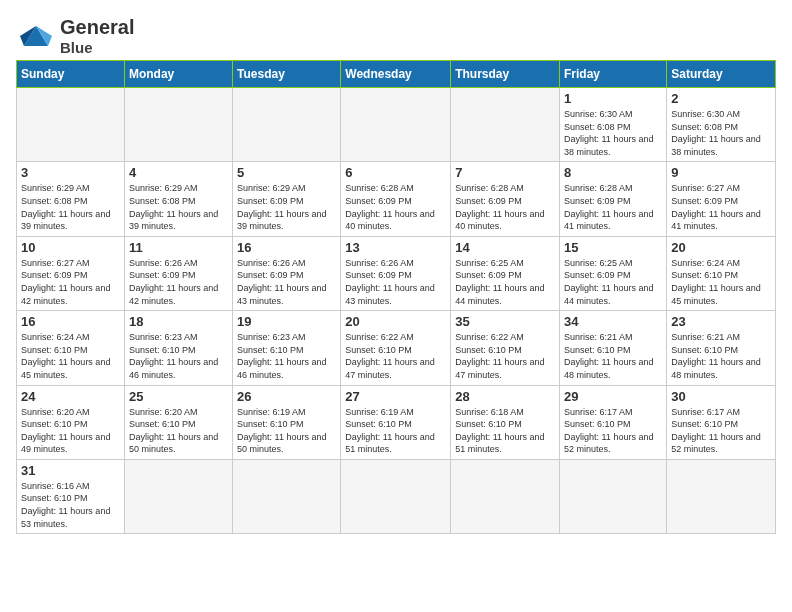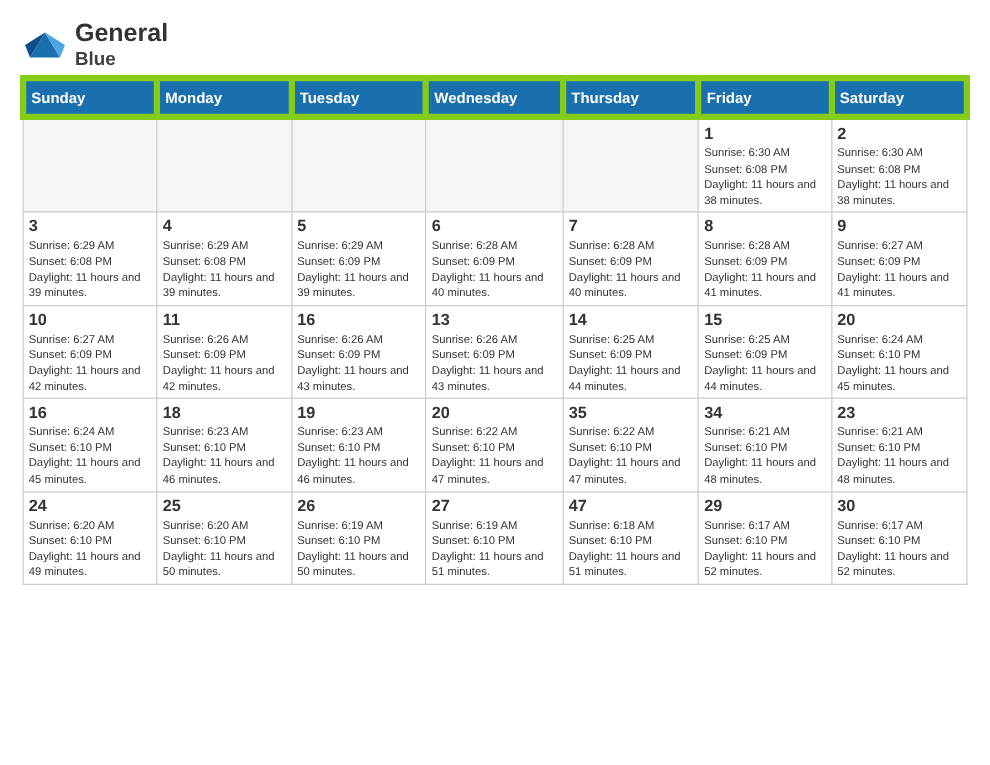--- a/index.html
+++ b/index.html
@@ -42,21 +42,21 @@
       border-collapse: collapse;
       border: 1px solid #ccc;
     }
     .calendar th {
       background: #1a6faf;
       color: #fff;
       font-size: 12px;
       font-weight: bold;
       padding: 6px 4px;
       text-align: left;
-      border: 5px solid #84cc16;
+      border: 1px solid #84cc16;
     }
     .calendar td {
       vertical-align: top;
       border: 1px solid #ccc;
       padding: 3px 4px;
       width: 113px;
       min-height: 80px;
       font-size: 9.5px;
       color: #333;
       background: #fff;
@@ -281,32 +281,46 @@
 Sunset: 6:10 PM
 Daylight: 11 hours and 50 minutes.</div>
         </td>
         <td>
           <span class="day-number">27</span>
           <div class="day-info">Sunrise: 6:19 AM
 Sunset: 6:10 PM
 Daylight: 11 hours and 51 minutes.</div>
         </td>
         <td>
-          <span class="day-number">47</span>
+          <span class="day-number">28</span>
           <div class="day-info">Sunrise: 6:18 AM
 Sunset: 6:10 PM
 Daylight: 11 hours and 51 minutes.</div>
         </td>
         <td>
           <span class="day-number">29</span>
           <div class="day-info">Sunrise: 6:17 AM
 Sunset: 6:10 PM
 Daylight: 11 hours and 52 minutes.</div>
         </td>
         <td>
           <span class="day-number">30</span>
           <div class="day-info">Sunrise: 6:17 AM
 Sunset: 6:10 PM
 Daylight: 11 hours and 52 minutes.</div>
         </td>
+      </tr>
+      <tr>
+        <td>
+          <span class="day-number">31</span>
+          <div class="day-info">Sunrise: 6:16 AM
+Sunset: 6:10 PM
+Daylight: 11 hours and 53 minutes.</div>
+        </td>
+        <td class="empty"></td>
+        <td class="empty"></td>
+        <td class="empty"></td>
+        <td class="empty"></td>
+        <td class="empty"></td>
+        <td class="empty"></td>
       </tr>
     </tbody>
 </table>
 
 </body></html>

